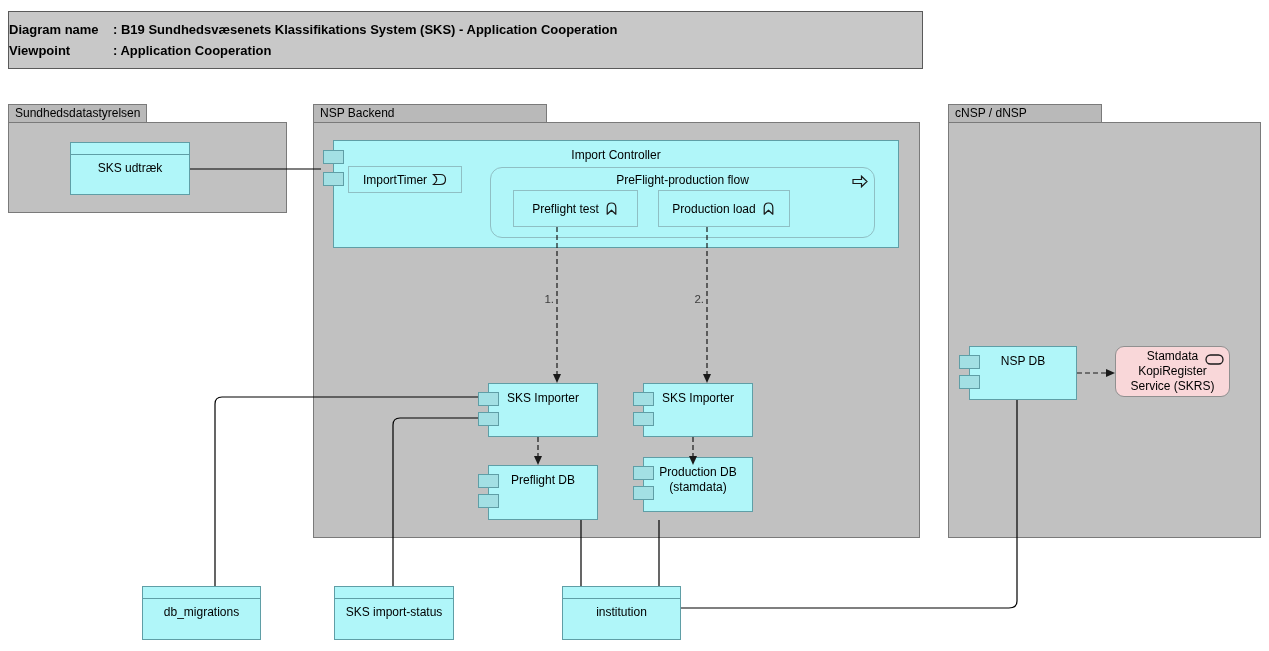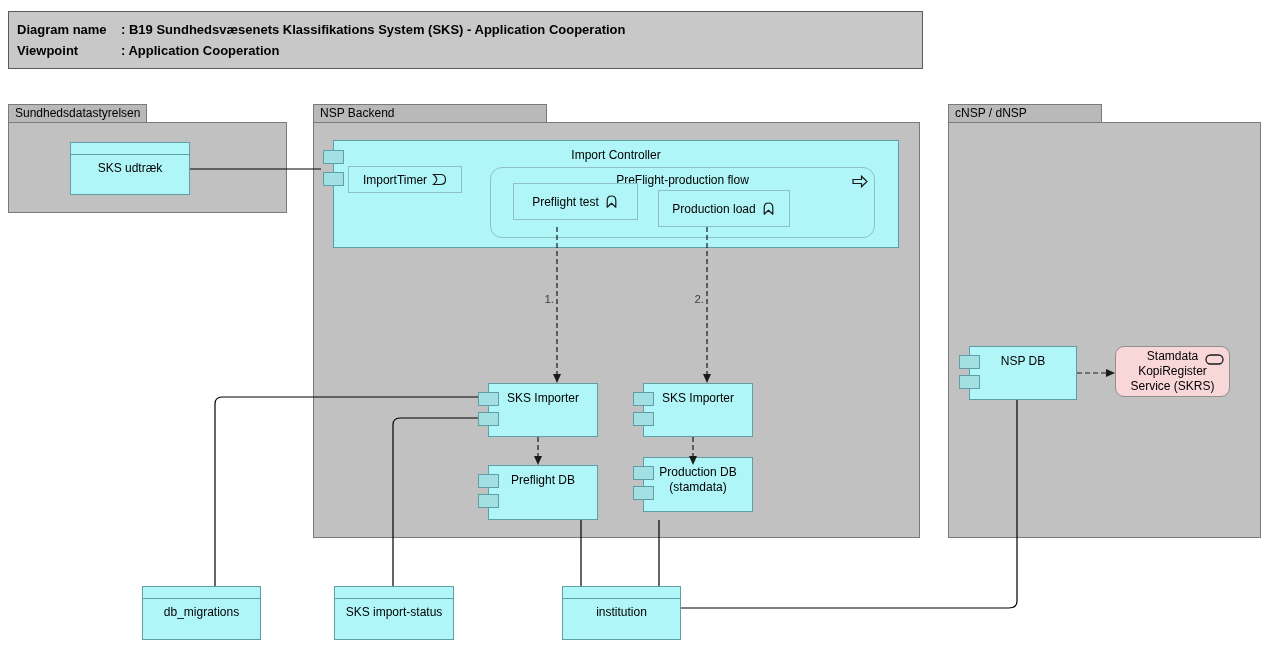--- a/index.html
+++ b/index.html
@@ -5,21 +5,21 @@
   html,body { margin:0; padding:0; background:#ffffff; }
   .canvas {
     position:relative; width:1269px; height:651px; background:#ffffff;
     font-family:"Liberation Sans", sans-serif; color:#000; overflow:hidden;
   }
   .abs { position:absolute; box-sizing:border-box; }
 
   
   .titlebar {
     background:#c8c8c8; border:1px solid #5a5a5a;
-    padding:7px 8px 0 8px; font-size:13px; font-weight:bold; line-height:21px;
+    padding:7px 8px 0 0; font-size:13px; font-weight:bold; line-height:21px;
   }
   .titlerow { display:flex; }
   .titlerow .tlbl { width:104px; flex:none; }
 
   
   .grp-tab {
     background:#b9b9b9; border:1px solid #7a7a7a;
     font-size:12px; padding:1px 0 0 6px; overflow:hidden; white-space:nowrap;
   }
   .grp-body { background:#c1c1c1; border:1px solid #7a7a7a; }
@@ -106,21 +106,21 @@
     </svg>
   </div>
 
   <div class="abs flowbox" style="left:490px; top:167px; width:385px; height:71px;">
     <div class="flowlbl">PreFlight-production flow</div>
     <svg class="icon" style="position:absolute; right:6px; top:7px;" width="16" height="13" viewBox="0 0 16 13">
       <path d="M1,4.5 L9.5,4.5 L9.5,1.2 L15,6.5 L9.5,11.8 L9.5,8.5 L1,8.5 Z" fill="none" stroke="#1a1a1a" stroke-width="1.2"></path>
     </svg>
   </div>
 
-  <div class="abs rounded" style="left:513px; top:183px; width:125px; height:37px;">
+  <div class="abs rounded" style="left:513px; top:190px; width:125px; height:37px;">
     <span>Preflight test</span>
     <svg class="icon" width="15" height="15" viewBox="0 0 15 15">
       <path d="M3.2,13.2 L3.2,6.6 C3.2,3.2 5.1,2 7.5,2 C9.9,2 11.8,3.2 11.8,6.6 L11.8,13.2 L7.5,9.2 Z" fill="none" stroke="#1a1a1a" stroke-width="1.2" stroke-linejoin="round"></path>
     </svg>
   </div>
 
   <div class="abs rounded" style="left:658px; top:190px; width:132px; height:37px;">
     <span>Production load</span>
     <svg class="icon" width="15" height="15" viewBox="0 0 15 15">
       <path d="M3.2,13.2 L3.2,6.6 C3.2,3.2 5.1,2 7.5,2 C9.9,2 11.8,3.2 11.8,6.6 L11.8,13.2 L7.5,9.2 Z" fill="none" stroke="#1a1a1a" stroke-width="1.2" stroke-linejoin="round"></path>

